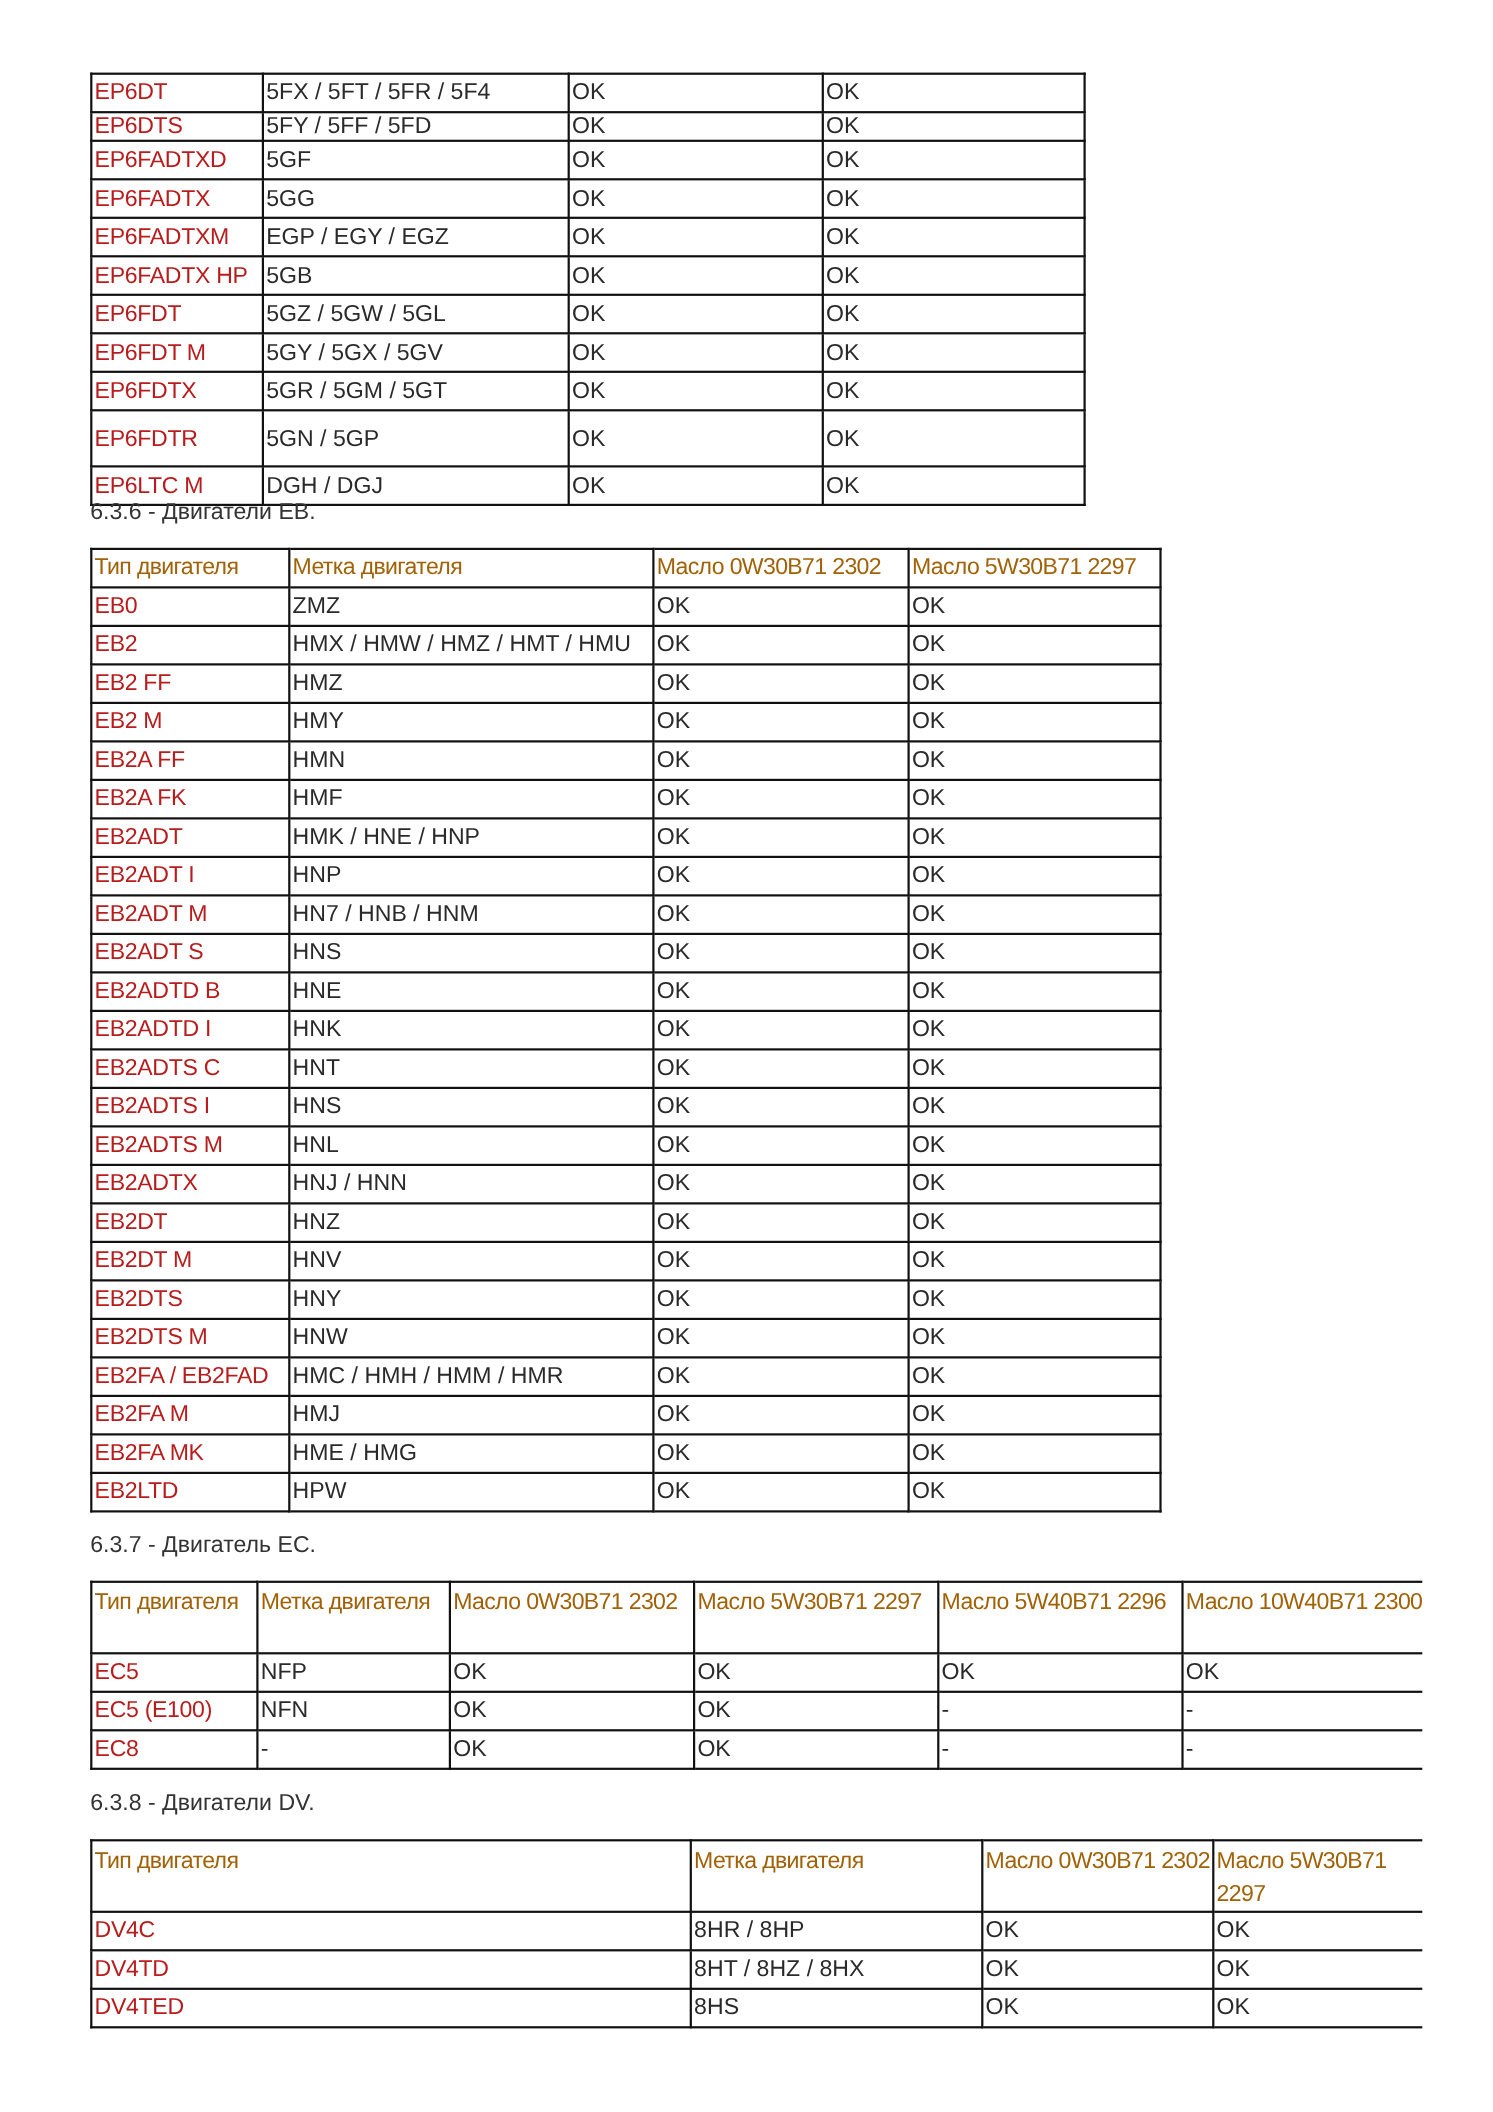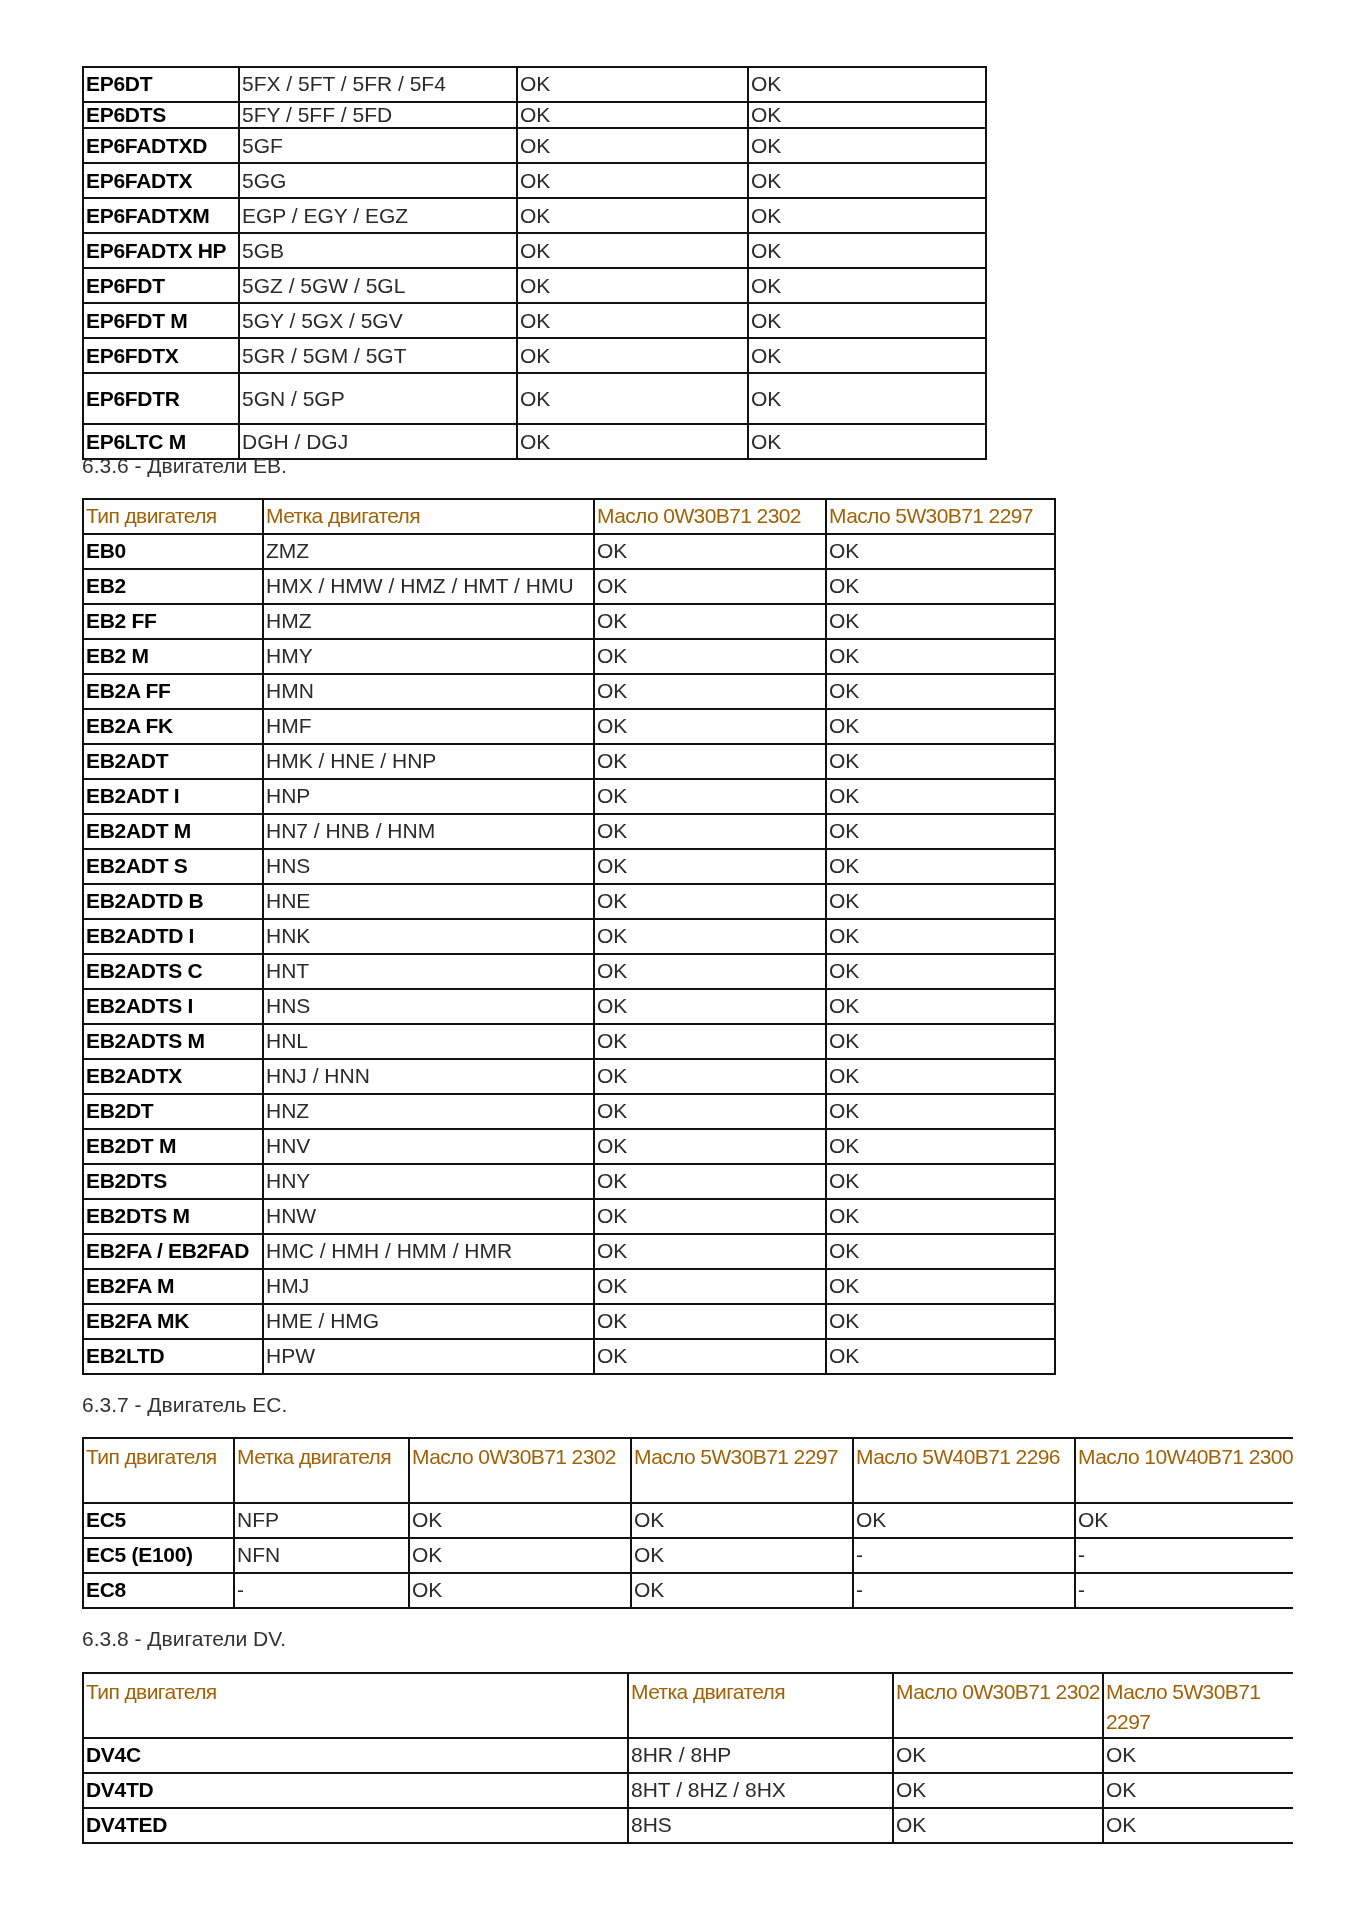--- a/index.html
+++ b/index.html
@@ -1,21 +1,21 @@
 <!DOCTYPE html>
 <html><head>
 <meta charset="utf-8">
 <style>
   html, body { margin: 0; padding: 0; background: #ffffff; }
   body { width: 1357px; height: 1920px; position: relative; overflow: hidden;
          font-family: "Liberation Sans", sans-serif; color: #111; }
   .tbl { position: absolute; border-collapse: collapse; table-layout: fixed; }
   .tbl td { border: 2px solid #111; padding: 0 0 0 2px; font-size: 21px; line-height: 1.15;
             white-space: nowrap; overflow: hidden; vertical-align: middle; color: #2a2a2a; }
-  .tbl td.c0 { font-weight: bold; color: #000000; letter-spacing: -0.3px; }
+  .tbl td.c0 { font-weight: normal; color: #b91c1c; letter-spacing: -0.3px; }
   .tbl tr.hdr td { font-weight: normal; color: #a16207; letter-spacing: -0.6px; }
   .tbl.open-right td:last-child { border-right: none; }
   .tbl.wrap tr.hdr td { white-space: normal; vertical-align: top; padding-top: 3px; line-height: 30px; }
   .heading { position: absolute; left: 82px; font-size: 21px; color: #333; }
 </style>
 </head>
 <body>
 
 <table class="tbl" style="left:82px; top:66px; width:903px;">
   <colgroup>

